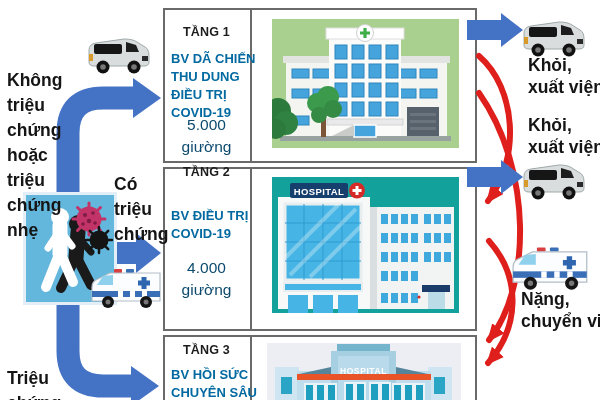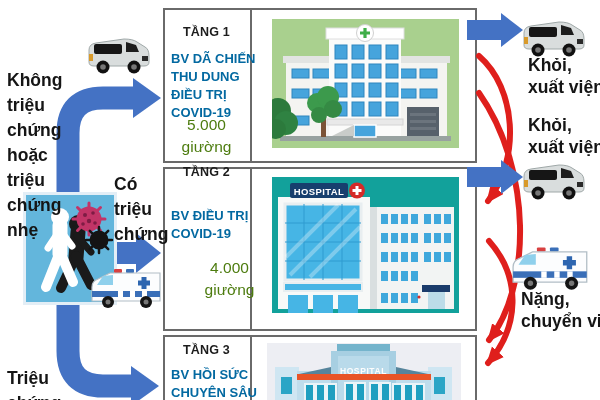--- a/index.html
+++ b/index.html
@@ -23,21 +23,21 @@
   .lvl{
     position:absolute;left:163px;width:87px;text-align:center;
     font-size:12.5px;font-weight:700;color:#1c1c1c;letter-spacing:.2px;
   }
   .bvname{
     position:absolute;left:171px;width:78px;white-space:pre;
     font-size:13px;font-weight:700;line-height:18px;color:#0369a1;
   }
   .beds{
     position:absolute;left:163px;width:87px;text-align:center;white-space:pre;
-    font-size:15.5px;font-weight:400;line-height:21.5px;color:#4d7c0f;
+    font-size:15.5px;font-weight:400;line-height:21.5px;color:#0c4a6e;
   }
   .patient-box{
     position:absolute;left:23px;top:192px;width:94px;height:113px;
     background:#63b6dc;border:3px solid #e3eef6;box-sizing:border-box;
   }
   svg{display:block;}
   .signtext{font:700 9.5px "Liberation Sans","DejaVu Sans",sans-serif;fill:#fff;letter-spacing:.4px;}
   .signtext3{font:700 8.5px "Liberation Sans","DejaVu Sans",sans-serif;fill:#fdfdfd;letter-spacing:.6px;}
 </style>
 </head>
@@ -59,21 +59,21 @@
   <div class="bvname" style="top:50px;">BV DÃ CHIẾN
 THU DUNG
 ĐIỀU TRỊ
 COVID-19</div>
   <div class="beds" style="top:114px;">5.000
 giường</div>
 
   <div class="lvl" style="top:165px;">TẦNG 2</div>
   <div class="bvname" style="top:207px;">BV ĐIỀU TRỊ
 COVID-19</div>
-  <div class="beds" style="top:257px;margin-left:23px;">4.000
+  <div class="beds" style="top:257px;">4.000
 giường</div>
 
   <div class="lvl" style="top:343px;">TẦNG 3</div>
   <div class="bvname" style="top:366px;">BV HỒI SỨC
 CHUYÊN SÂU</div>
 
   <svg class="abs" style="left:272px;top:19px;" width="187" height="129" viewBox="0 0 187 129">
     <rect x="0" y="0" width="187" height="129" fill="#a9d08e"></rect>
     <rect x="8" y="117" width="171" height="5" fill="#98a2a0"></rect>
 

